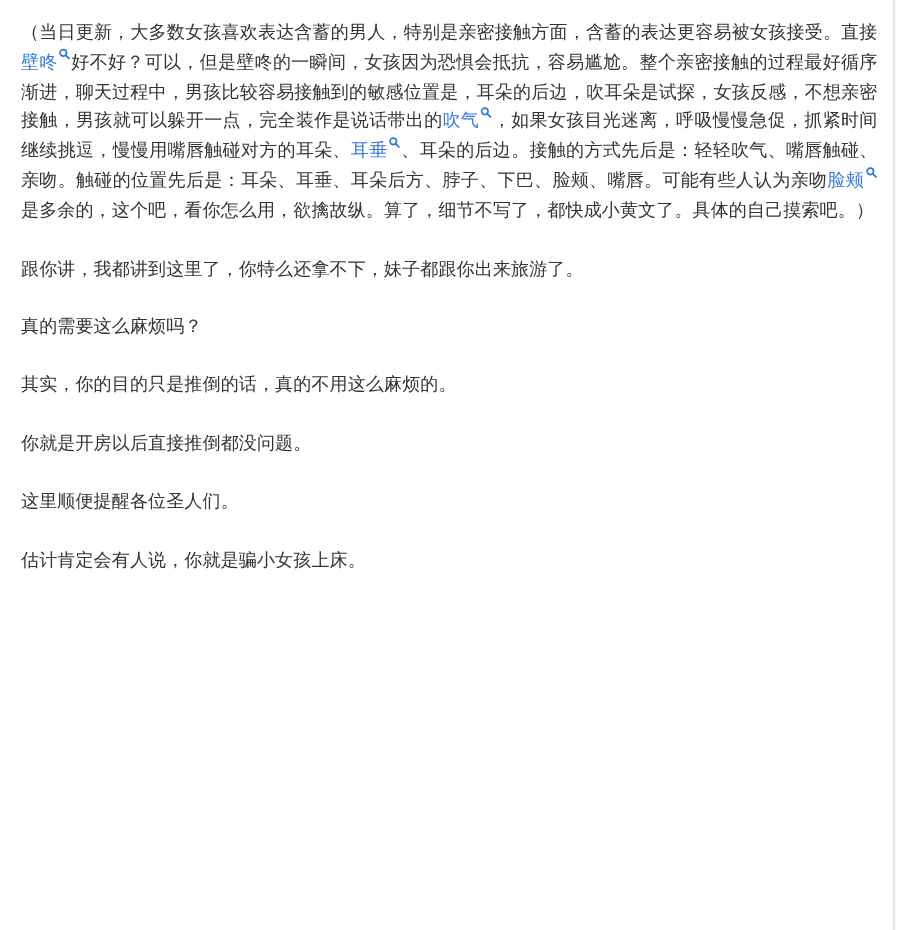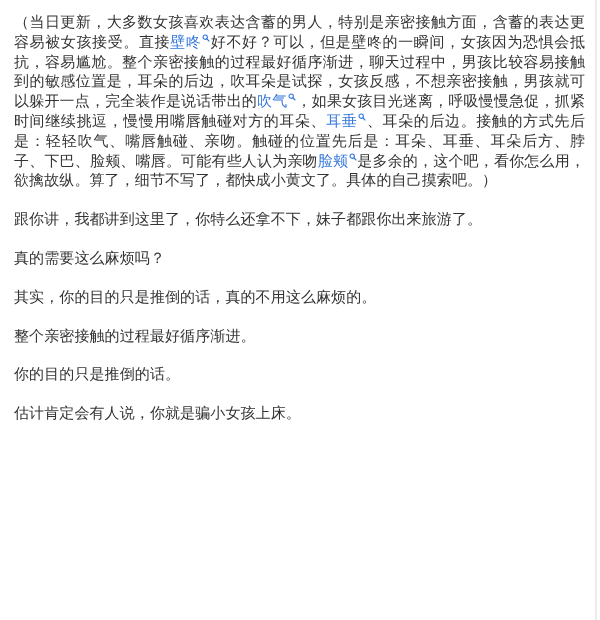--- a/index.html
+++ b/index.html
@@ -13,21 +13,21 @@
     font-family: "Liberation Sans", "DejaVu Sans", sans-serif;
     color: #333333;
     position: relative;
     overflow: hidden;
   }
   .article {
     padding: 12px 15px 0 14px;
   }
   p.para {
     margin: 0 0 19px 0;
-    font-size: 15px;
+    font-size: 12px;
     line-height: 19.8px;
     text-align: justify;
     letter-spacing: 0.1px;
   }
   a.kw-link {
     color: var(--link-color, #3377dd);
     text-decoration: none;
     cursor: pointer;
   }
   .sup-icon {
@@ -61,17 +61,17 @@
           </svg></span></a><span>，如果女孩目光迷离，呼吸慢慢急促，抓紧时间继续挑逗，慢慢用嘴唇触碰对方的耳朵、</span><a class="kw-link">耳垂<span class="sup-icon"><svg width="8" height="8" viewBox="0 0 10 10">
             <circle cx="4" cy="4" r="2.7" fill="none" stroke="currentColor" stroke-width="1.4"></circle>
             <line x1="6.1" y1="6.1" x2="8.7" y2="8.7" stroke="currentColor" stroke-width="1.5" stroke-linecap="round"></line>
           </svg></span></a><span>、耳朵的后边。接触的方式先后是：轻轻吹气、嘴唇触碰、亲吻。触碰的位置先后是：耳朵、耳垂、耳朵后方、脖子、下巴、脸颊、嘴唇。可能有些人认为亲吻</span><a class="kw-link">脸颊<span class="sup-icon"><svg width="8" height="8" viewBox="0 0 10 10">
             <circle cx="4" cy="4" r="2.7" fill="none" stroke="currentColor" stroke-width="1.4"></circle>
             <line x1="6.1" y1="6.1" x2="8.7" y2="8.7" stroke="currentColor" stroke-width="1.5" stroke-linecap="round"></line>
           </svg></span></a><span>是多余的，这个吧，看你怎么用，欲擒故纵。算了，细节不写了，都快成小黄文了。具体的自己摸索吧。）</span></p>
     <p class="para"><span>跟你讲，我都讲到这里了，你特么还拿不下，妹子都跟你出来旅游了。</span></p>
     <p class="para"><span>真的需要这么麻烦吗？</span></p>
     <p class="para"><span>其实，你的目的只是推倒的话，真的不用这么麻烦的。</span></p>
-    <p class="para"><span>整个亲密接触的过程最好循序渐进。</span></p>
-    <p class="para"><span>你的目的只是推倒的话。</span></p>
+    <p class="para"><span>你就是开房以后直接推倒都没问题。</span></p>
+    <p class="para"><span>这里顺便提醒各位圣人们。</span></p>
     <p class="para"><span>估计肯定会有人说，你就是骗小女孩上床。</span></p>
   </main>
 <div class="scrollbar-track"></div>
 
 </body></html>

